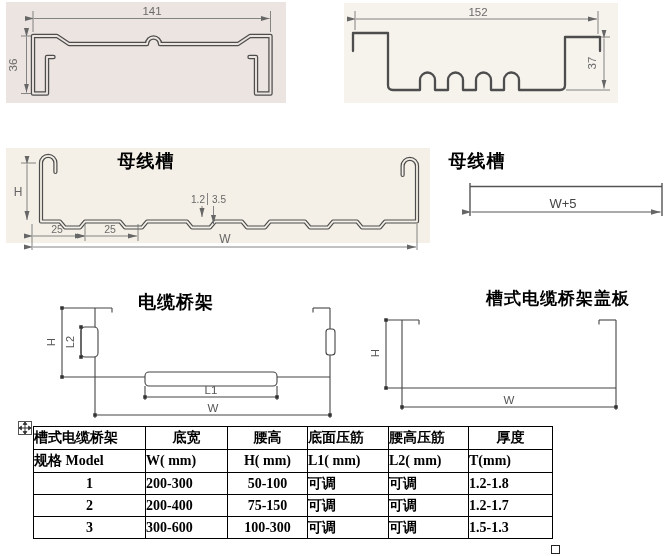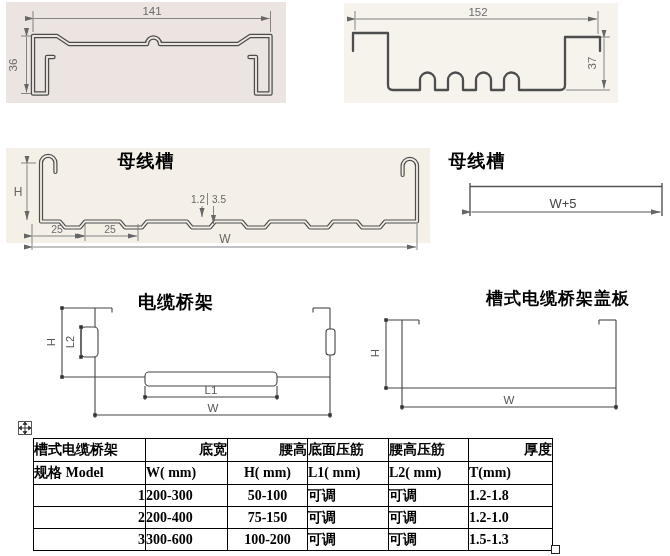--- a/index.html
+++ b/index.html
@@ -5,26 +5,26 @@
   html,body{margin:0;padding:0;}
   body{width:670px;height:556px;background:#fff;font-family:"Liberation Sans",sans-serif;}
   .stage{position:relative;width:670px;height:556px;overflow:hidden;background:#fff;padding-left:36px;}
   svg{position:absolute;left:0;top:0;}
   .dwg-label{position:absolute;font-weight:bold;color:#000;text-align:center;
              font-family:"Liberation Sans",sans-serif;letter-spacing:1px;margin-top:43px;}
   .lbl-a{left:96px;top:106px;width:100px;font-size:18px;}
   .lbl-b{left:427px;top:106px;width:100px;font-size:18px;}
   .lbl-c{left:103px;top:247px;width:146px;font-size:18px;}
   .lbl-d{left:478px;top:244px;width:160px;font-size:17px;}
-  table.spec{position:absolute;left:33px;top:438px;border-collapse:collapse;table-layout:fixed;
+  table.spec{position:absolute;left:33px;top:426px;border-collapse:collapse;table-layout:fixed;
              font-family:"Liberation Serif",serif;font-weight:bold;color:#000;}
   table.spec td{border:1.5px solid #000;height:21px;padding:0;font-size:14px;
                 vertical-align:middle;white-space:nowrap;overflow:hidden;}
   table.spec tr.h1 td,table.spec tr.h2 td{height:22px;}
-  .c{text-align:right;}
+  .c{text-align:center;}
   .p8{padding-left:8px;}.p5{padding-left:5px;}.p3{padding-left:3px;text-align:center;}.p6{padding-left:6px;}.p9{padding-left:9px;}
   .handle{position:absolute;box-sizing:border-box;background:#fff;border:1px solid #555;}
   .move-h{left:18px;top:421px;width:14px;height:14px;}
   .resize-h{left:551px;top:545px;width:9px;height:9px;border-color:#222;}
 </style>
 </head>
 <body>
 
 <div class="stage">
 
@@ -220,26 +220,26 @@
       <td class="p6">可调</td>
       <td class="p9">可调</td>
       <td class="p9">1.2-1.8</td>
     </tr>
     <tr>
       <td class="c">2</td>
       <td class="p5">200-400</td>
       <td class="p3">75-150</td>
       <td class="p6">可调</td>
       <td class="p9">可调</td>
-      <td class="p9">1.2-1.0</td>
+      <td class="p9">1.2-1.7</td>
     </tr>
     <tr>
       <td class="c">3</td>
       <td class="p5">300-600</td>
-      <td class="p3">100-200</td>
+      <td class="p3">100-300</td>
       <td class="p6">可调</td>
       <td class="p9">可调</td>
       <td class="p9">1.5-1.3</td>
     </tr>
   </tbody>
     </table>
 
   <div class="handle resize-h"></div>
 
 </div>

